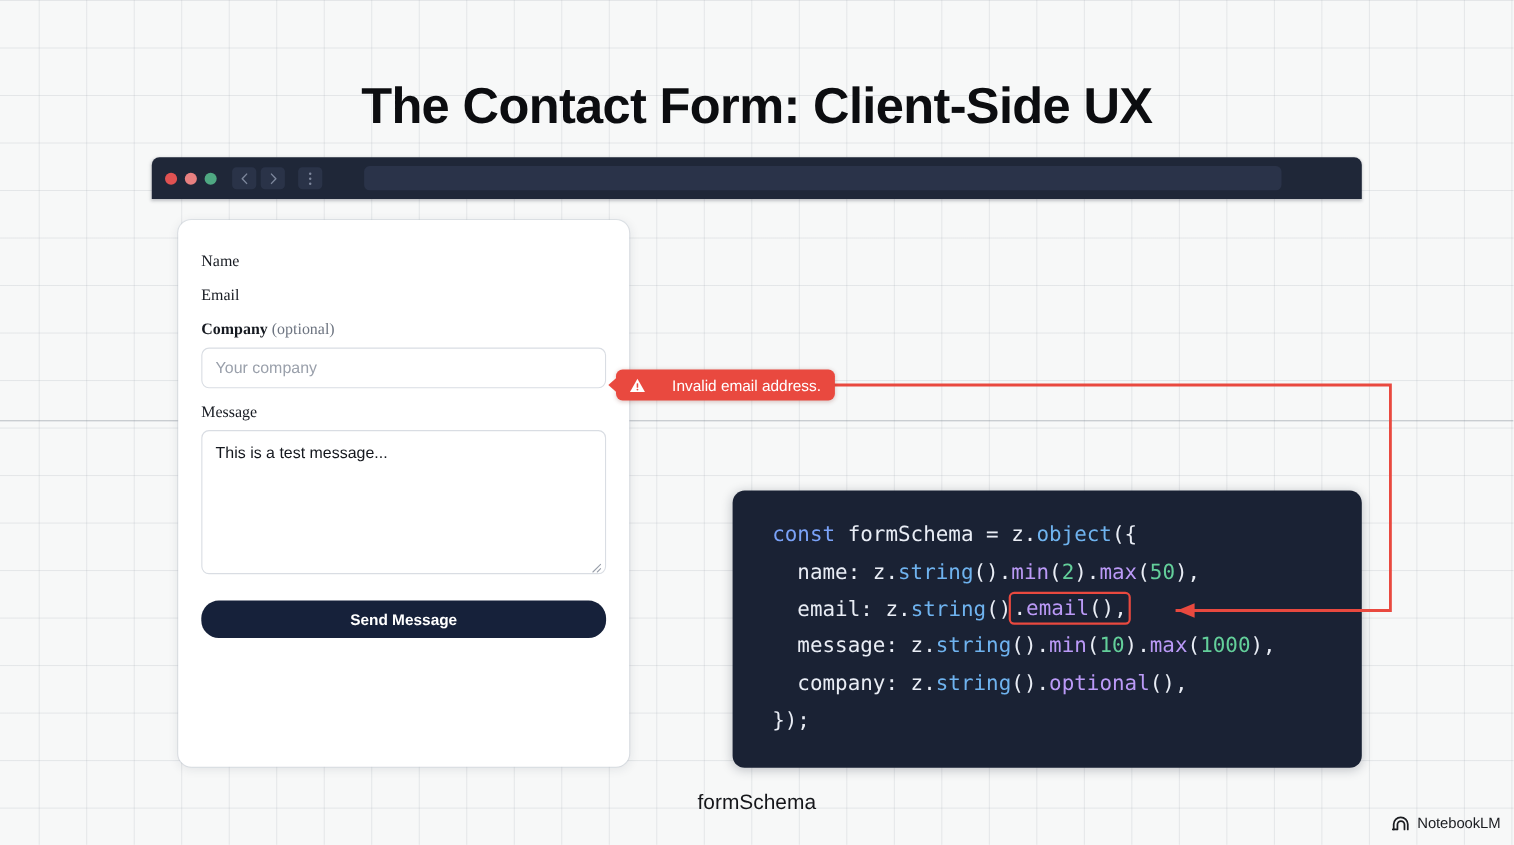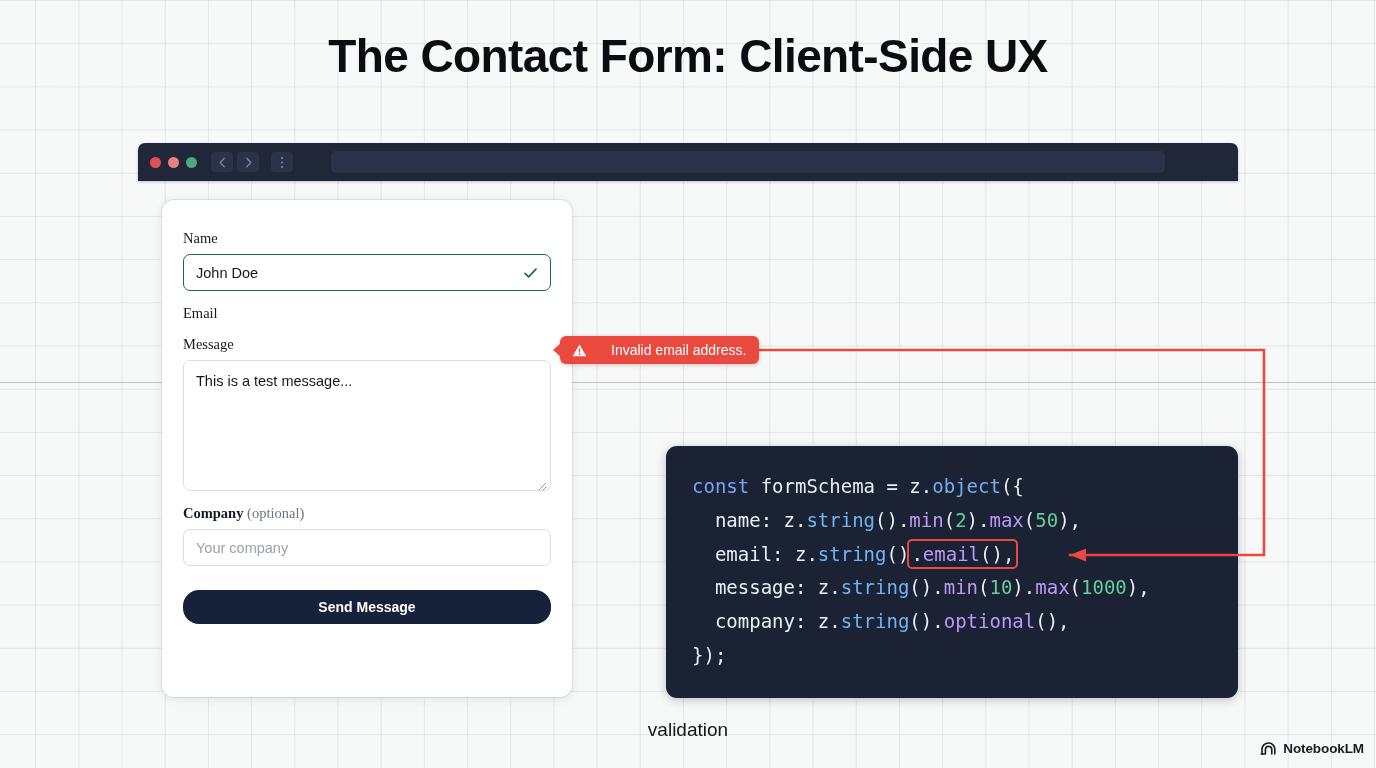--- a/index.html
+++ b/index.html
@@ -39,20 +39,21 @@
     width: 100%;
     text-align: center;
     z-index: 2;
   }
   .page-title {
     font-size: 46px;
     font-weight: 700;
     color: #0c0d10;
     letter-spacing: -0.6px;
     line-height: 1.08;
+    margin-top: 40px;
   }
   .page-subtitle {
     margin-top: 12px;
     font-size: 20.5px;
     font-weight: 400;
     color: #15161a;
   }
 
   
   .browser-chrome {
@@ -257,21 +258,21 @@
 
   
   .code-block {
     position: absolute;
     left: 666px;
     top: 446px;
     width: 572px;
     height: 252px;
     background: #1a2234;
     border-radius: 11px;
-    padding: 24px 26px;
+    padding: 24px 36px;
     z-index: 3;
     font-family: "DejaVu Sans Mono", monospace;
     font-size: 19px;
     line-height: 33.8px;
     color: #e9edf5;
     white-space: pre;
     box-shadow: 0 2px 10px rgba(20,28,45,0.25);
   }
   .tok-kw    { color: #7aa2f7; }
   .tok-fn    { color: #6fb3ef; }
@@ -307,21 +308,21 @@
     right: 12px;
     bottom: 12px;
     display: flex;
     align-items: center;
     gap: 6px;
     z-index: 4;
   }
   .watermark-text {
     font-size: 13.5px;
     color: #1a1c20;
-    font-weight: 700;
+    font-weight: 400;
     letter-spacing: -0.1px;
   }
   .wm-icon { width: 17px; height: 15px; color: #1a1c20; }
 </style>
 </head>
 <body>
 
 <div class="hrule-strong"></div>
 
 <div class="page-header">
@@ -353,56 +354,48 @@
       </svg>
     </span>
   </div>
   <div class="url-bar"></div>
 </div>
 
 <div class="form-card">
 
   <div class="field-block">
     <div class="field-label">Name</div>
-    <div class="input-wrap">
-      <input class="text-input valid" type="text" value="John Doe" style="">
-      <span class="check-icon">
-        <svg width="17" height="17" viewBox="0 0 17 17" fill="none" aria-hidden="true">
-          <path d="M3 8.8 L6.6 12.4 L14 4.7" stroke="currentColor" stroke-width="1.7" stroke-linecap="round" stroke-linejoin="round"></path>
-        </svg>
-      </span>
-    </div>
   </div>
 
   <div class="field-block">
     <div class="field-label">Email</div>
+  </div>
+
+  <div class="field-block">
+    <div class="field-label bold">
+      <span>Company</span>
+      <span class="muted">(optional)</span>
+    </div>
+    <div class="input-wrap">
+      <input class="text-input" type="text" placeholder="Your company" style="">
+    </div>
   </div>
 
   <div class="field-block">
     <div class="field-label">Message</div>
     <div class="input-wrap">
       <textarea class="message-area" style="">This is a test message...</textarea>
       <span class="resize-grip">
         <svg width="10" height="10" viewBox="0 0 10 10" aria-hidden="true">
           <path d="M9 2 L2 9 M9 6 L6 9" stroke="currentColor" stroke-width="1" stroke-linecap="round"></path>
         </svg>
       </span>
     </div>
   </div>
 
-  <div class="field-block">
-    <div class="field-label bold">
-      <span>Company</span>
-      <span class="muted">(optional)</span>
-    </div>
-    <div class="input-wrap">
-      <input class="text-input" type="text" placeholder="Your company" style="">
-    </div>
-  </div>
-
   <button class="send-btn">Send Message</button>
 </div>
 
 <svg class="connector" viewBox="0 0 1376 768">
   <path d="M748 350 L1264 350 L1264 555 L1070 555" stroke="#e9493f" stroke-width="2.6" fill="none" stroke-linecap="square" stroke-linejoin="miter"></path>
   <path d="M1070 555 L1086 548.5 L1086 561.5 Z" fill="#e9493f"></path>
 </svg>
 
 <div class="error-tooltip">
   <span class="warn-icon">
@@ -415,21 +408,21 @@
   <span class="error-text">Invalid email address.</span>
 </div>
 
 <div class="code-block"><span><span class="tok-kw">const</span><span class="tok-plain"> formSchema = z.</span><span class="tok-fn">object</span><span class="tok-plain">({</span></span>
 <span><span class="tok-plain">  name: z.</span><span class="tok-fn">string</span><span class="tok-plain">().</span><span class="tok-meth">min</span><span class="tok-plain">(</span><span class="tok-num">2</span><span class="tok-plain">).</span><span class="tok-meth">max</span><span class="tok-plain">(</span><span class="tok-num">50</span><span class="tok-plain">),</span></span>
 <span><span class="tok-plain">  email: z.</span><span class="tok-fn">string</span><span class="tok-plain">()</span><span class="code-highlight"><span class="tok-plain">.</span><span class="tok-meth">email</span><span class="tok-plain">(),</span></span></span>
 <span><span class="tok-plain">  message: z.</span><span class="tok-fn">string</span><span class="tok-plain">().</span><span class="tok-meth">min</span><span class="tok-plain">(</span><span class="tok-num">10</span><span class="tok-plain">).</span><span class="tok-meth">max</span><span class="tok-plain">(</span><span class="tok-num">1000</span><span class="tok-plain">),</span></span>
 <span><span class="tok-plain">  company: z.</span><span class="tok-fn">string</span><span class="tok-plain">().</span><span class="tok-meth">optional</span><span class="tok-plain">(),</span></span>
 <span class="tok-plain">});</span></div>
 
-<div class="foundation-label">validation</div>
+<div class="foundation-label">formSchema</div>
 
 <div class="watermark">
   <span class="wm-icon">
     <svg width="17" height="15" viewBox="0 0 17 15" fill="none" aria-hidden="true">
       <path d="M2 13 V8.4 A6.4 6.4 0 0 1 14.8 8.4 V13" stroke="currentColor" stroke-width="1.6" stroke-linecap="round"></path>
       <path d="M5.4 13 V8.6 A3.2 3.2 0 0 1 11.8 8.6 V13" stroke="currentColor" stroke-width="1.6" stroke-linecap="round"></path>
       <path d="M1.2 13 H4.4" stroke="currentColor" stroke-width="1.6" stroke-linecap="round"></path>
     </svg>
   </span>
   <span class="watermark-text">NotebookLM</span>

